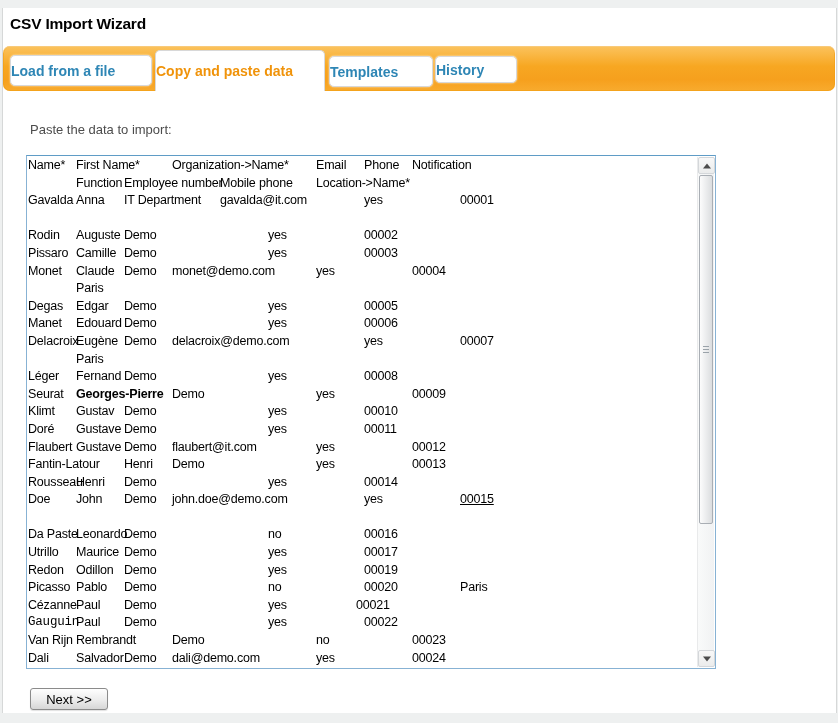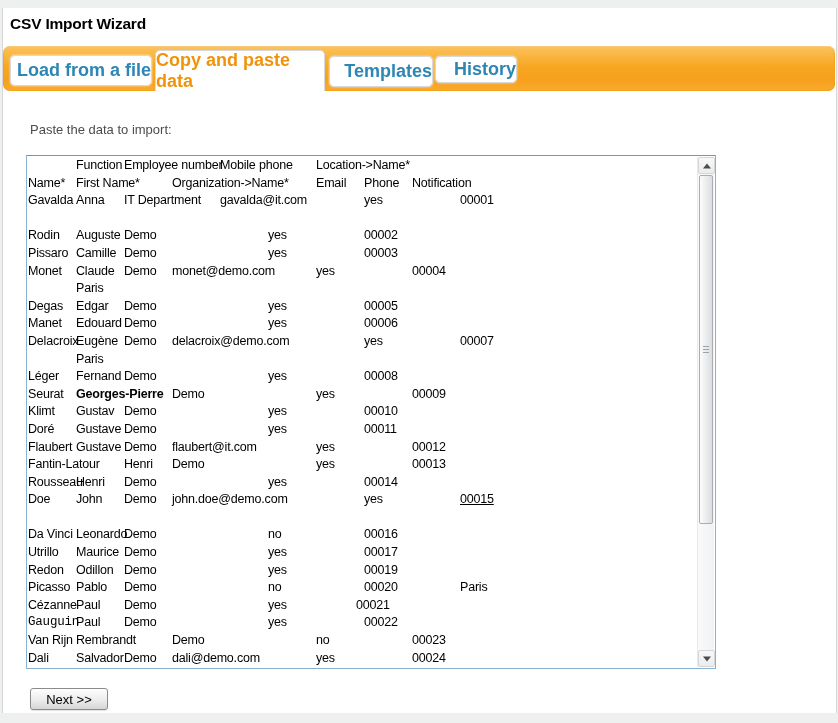--- a/index.html
+++ b/index.html
@@ -22,22 +22,22 @@
   .tabbar{
     position:absolute;left:3px;top:46px;width:832px;height:45px;
     background:linear-gradient(to bottom,#fbc35e 0%,#f7a722 45%,#f6a01d 75%,#f8ab2e 100%);
     border-radius:7px;
     box-shadow:inset 0 1px 0 rgba(255,255,255,.35), inset 0 0 0 1px rgba(240,156,16,.55);
     z-index:1;
   }
   .tab{
     position:absolute;box-sizing:border-box;background:#fff;
     border:1px solid #d8d8d8;border-radius:5px;
-    display:flex;align-items:center;justify-content:flex-end;
-    font-size:18px;font-weight:bold;color:var(--tab-blue,#2e86b5);
+    display:flex;align-items:center;justify-content:flex-start;
+    font-size:14px;font-weight:bold;color:var(--tab-blue,#2e86b5);
     box-shadow:0 0 2px rgba(255,255,255,.8);
     cursor:pointer;z-index:2;
   }
   .tab.active{
     color:var(--accent,#f0930a);
     border-bottom:none;border-radius:5px 5px 0 0;
     box-shadow:none;z-index:3;
   }
   .tab-load{left:10px;top:55px;width:142px;height:31px;}
   .tab-copy{left:155px;top:50px;width:170px;height:41px;}
@@ -116,34 +116,34 @@
 </div>
 <div class="tab tab-history">
   <span>History</span>
 </div>
 
 <div class="paste-label">Paste the data to import:</div>
 
 <div class="textarea">
   <div class="ta-content">
       <div class="ta-line">
-        <span class="ta-cell" style="left: 48px;">Function</span>
-        <span class="ta-cell" style="left: 96px;">Employee number</span>
-        <span class="ta-cell" style="left: 192px;">Mobile phone</span>
-        <span class="ta-cell" style="left: 288px;">Location-&gt;Name*</span>
-      </div>
-      <div class="ta-line">
         <span class="ta-cell" style="left: 0px;">Name*</span>
         <span class="ta-cell" style="left: 48px;">First Name*</span>
         <span class="ta-cell" style="left: 144px;">Organization-&gt;Name*</span>
         <span class="ta-cell" style="left: 288px;">Email</span>
         <span class="ta-cell" style="left: 336px;">Phone</span>
         <span class="ta-cell" style="left: 384px;">Notification</span>
       </div>
       <div class="ta-line">
+        <span class="ta-cell" style="left: 48px;">Function</span>
+        <span class="ta-cell" style="left: 96px;">Employee number</span>
+        <span class="ta-cell" style="left: 192px;">Mobile phone</span>
+        <span class="ta-cell" style="left: 288px;">Location-&gt;Name*</span>
+      </div>
+      <div class="ta-line">
         <span class="ta-cell" style="left: 0px;">Gavalda</span>
         <span class="ta-cell" style="left: 48px;">Anna</span>
         <span class="ta-cell" style="left: 96px;">IT Department</span>
         <span class="ta-cell" style="left: 192px;">gavalda@it.com</span>
         <span class="ta-cell" style="left: 336px;">yes</span>
         <span class="ta-cell" style="left: 432px;">00001</span>
       </div>
       <div class="ta-line"></div>
       <div class="ta-line">
         <span class="ta-cell" style="left: 0px;">Rodin</span>
@@ -248,21 +248,21 @@
       <div class="ta-line">
         <span class="ta-cell" style="left: 0px;">Doe</span>
         <span class="ta-cell" style="left: 48px;">John</span>
         <span class="ta-cell" style="left: 96px;">Demo</span>
         <span class="ta-cell" style="left: 144px;">john.doe@demo.com</span>
         <span class="ta-cell" style="left: 336px;">yes</span>
         <span class="ta-cell" style="left: 432px; text-decoration: underline;">00015</span>
       </div>
       <div class="ta-line"></div>
       <div class="ta-line">
-        <span class="ta-cell" style="left: 0px;">Da Vinci</span>
+        <span class="ta-cell" style="left: 0px;">Da Paste</span>
         <span class="ta-cell" style="left: 48px;">Leonardo</span>
         <span class="ta-cell" style="left: 96px;">Demo</span>
         <span class="ta-cell" style="left: 240px;">no</span>
         <span class="ta-cell" style="left: 336px;">00016</span>
       </div>
       <div class="ta-line">
         <span class="ta-cell" style="left: 0px;">Utrillo</span>
         <span class="ta-cell" style="left: 48px;">Maurice</span>
         <span class="ta-cell" style="left: 96px;">Demo</span>
         <span class="ta-cell" style="left: 240px;">yes</span>

